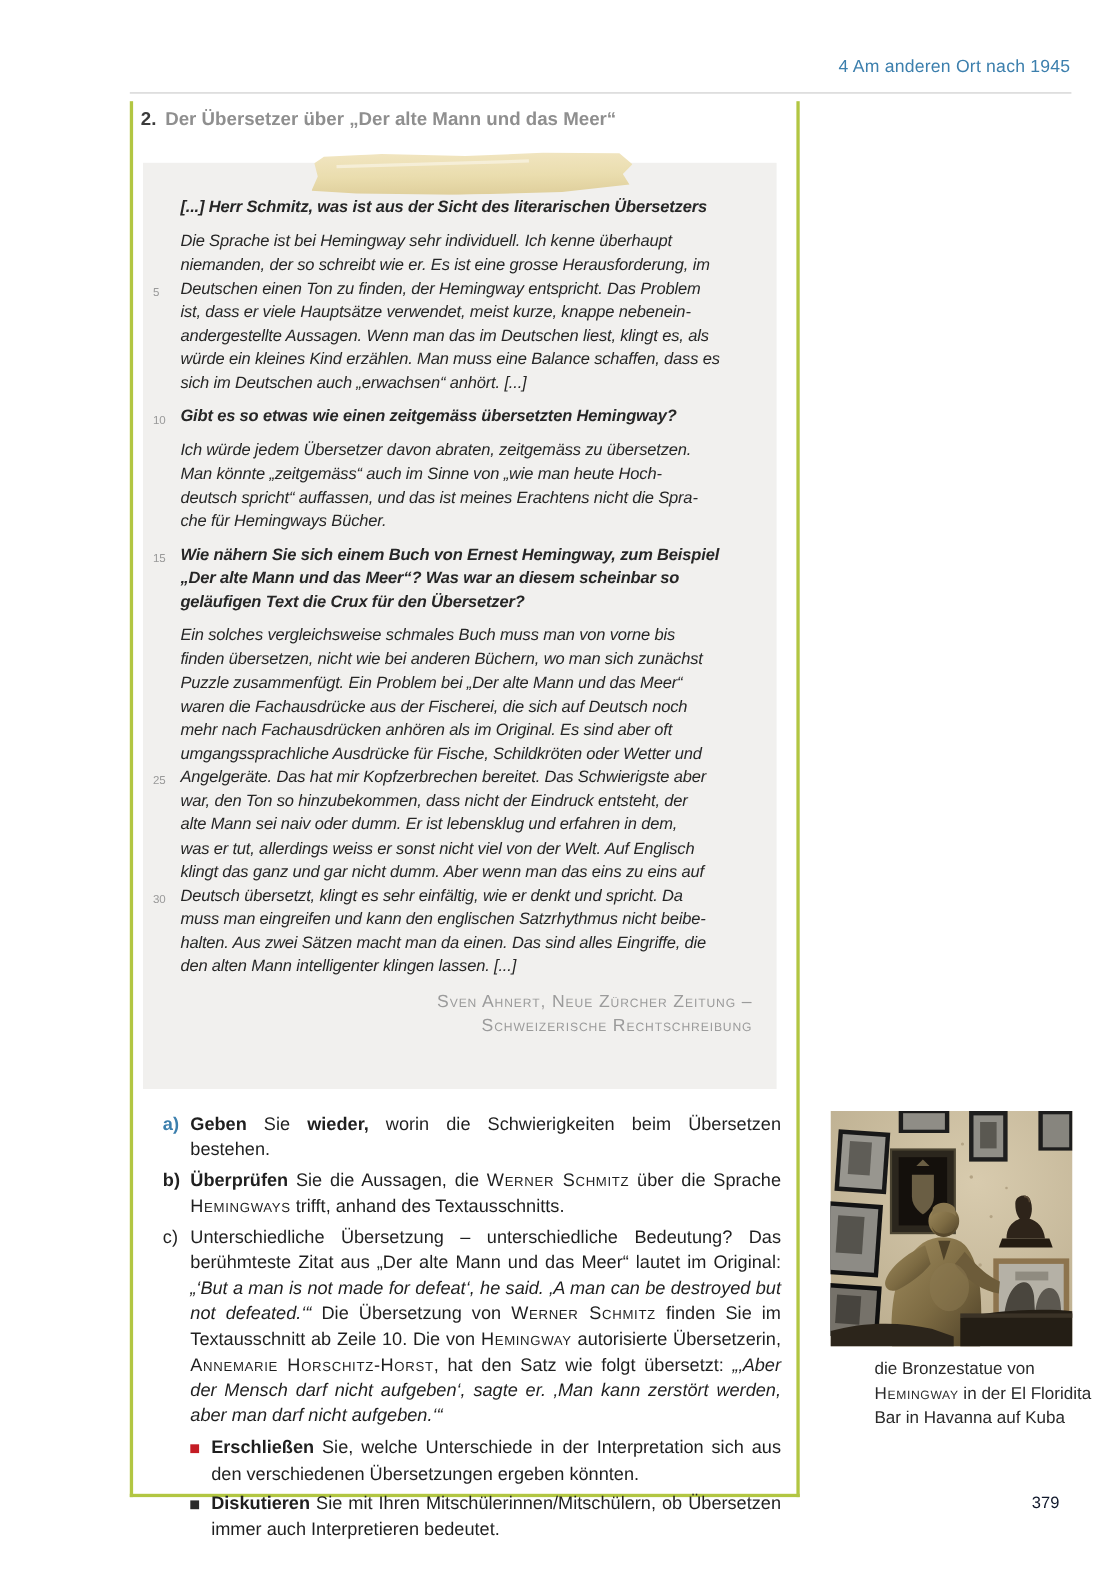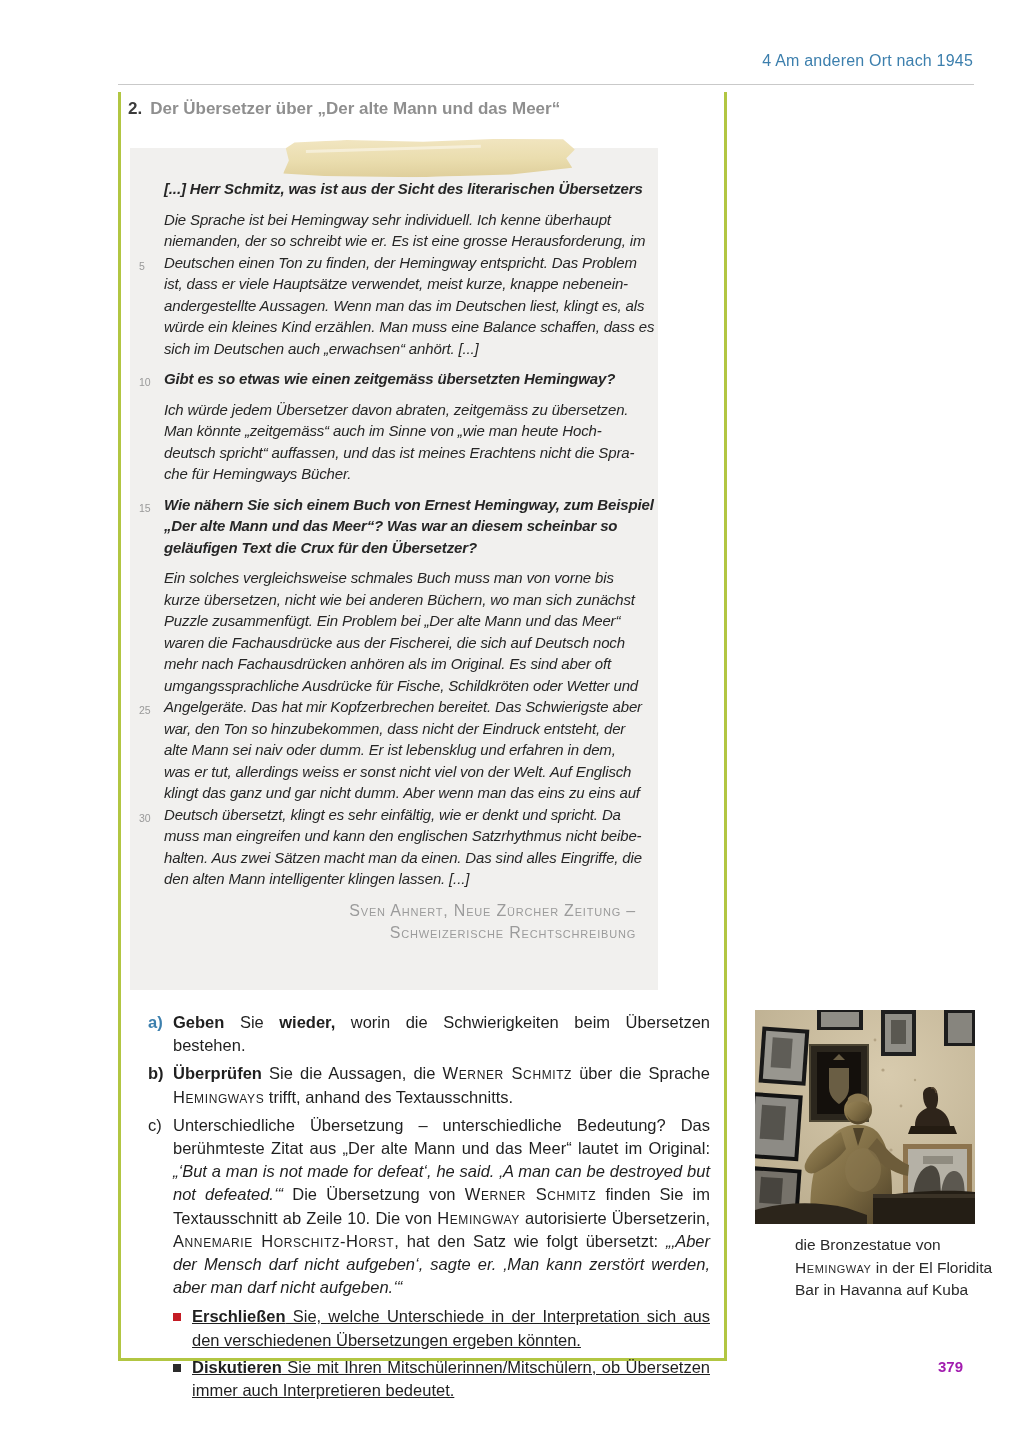--- a/index.html
+++ b/index.html
@@ -17,21 +17,21 @@
   }
   
   .chapter-header{
     position:absolute;top:52px;right:45px;
     color:var(--header-blue);font-size:16px;letter-spacing:.2px;
   }
   .header-rule{
     position:absolute;top:84px;left:118px;width:856px;height:1px;background:#c9c9c9;
   }
   .page-number{
-    position:absolute;top:1358px;left:938px;color:#a21caf;font-size:15px;font-weight:bold;
+    position:absolute;top:1358px;left:938px;color:#0f172a;font-size:15px;font-weight:normal;
   }
   
   .content-frame{
     position:absolute;left:118px;top:92px;width:603px;height:1266px;
     border-left:3px solid var(--accent-green);
     border-right:3px solid var(--accent-green);
     border-bottom:3px solid var(--accent-green);
   }
   
   .section-title{position:absolute;left:128px;top:99px;font-size:17px;font-weight:bold;}
@@ -41,21 +41,21 @@
   .tape{
     position:absolute;left:283px;top:139px;width:292px;height:38px;z-index:3;
     background:linear-gradient(180deg,#f1e5c0 0%,#eaddae 55%,#dfcf9c 100%);
     transform:rotate(-.7deg);
     clip-path:polygon(1% 20%,4% 5%,22% 0%,48% 7%,72% 2%,96% 5%,100% 32%,97% 55%,99% 80%,78% 96%,46% 100%,14% 94%,0% 86%,2% 52%);
     box-shadow:0 2px 3px rgba(120,105,60,.25);
   }
   .tape::after{content:"";position:absolute;left:8%;top:20%;width:60%;height:3px;background:rgba(255,255,255,.45);transform:rotate(-1deg);}
   
   .interview-panel{
-    position:absolute;left:130px;top:148px;width:528px;height:842px;
+    position:absolute;left:130px;top:148px;width:576px;height:842px;
     background:#f1f0ee;box-sizing:border-box;
     padding:30px 18px 0 34px;overflow:hidden;z-index:2;
   }
   .block{margin-bottom:9px;}
   .tline{
     position:relative;font-style:italic;font-size:15px;line-height:21.5px;
     letter-spacing:-.15px;color:#262626;white-space:nowrap;
   }
   .tline.q{font-weight:bold;}
   .lnum{
@@ -69,21 +69,21 @@
   
   .tasks{position:absolute;left:148px;top:1011px;width:562px;font-size:16.5px;line-height:23.2px;}
   .task-item{display:flex;margin-bottom:5px;}
   .task-label{flex:none;width:25px;font-weight:bold;}
   .task-label.blue{color:var(--header-blue);}
   .task-label.plain{font-weight:normal;}
   .task-body{flex:1;text-align:justify;}
   .b{font-weight:bold;}
   .i{font-style:italic;}
   .sc{font-variant:small-caps;letter-spacing:.6px;}
-  .bullets{margin-top:6px;text-decoration:underline;}
+  .bullets{margin-top:6px;}
   .bullet-item{display:flex;margin-left:25px;margin-bottom:4px;}
   .bullet-square{flex:none;width:8px;height:8px;margin:8px 11px 0 0;}
   .bullet-body{flex:1;text-align:justify;}
   
   .margin-photo{position:absolute;left:755px;top:1010px;width:220px;height:214px;}
   .margin-photo svg{display:block;}
   .photo-caption{
     position:absolute;left:755px;top:1234px;width:218px;
     font-size:15.5px;line-height:22.5px;color:#2a2a2a;margin-left:40px;
   }
@@ -127,21 +127,21 @@
           <div class="tline">deutsch spricht“ auffassen, und das ist meines Erachtens nicht die Spra-</div>
           <div class="tline">che für Hemingways Bücher.</div>
         </div>
         <div class="block">
           <div class="tline q"><span class="lnum">15</span>Wie nähern Sie sich einem Buch von Ernest Hemingway, zum Beispiel</div>
           <div class="tline q">„Der alte Mann und das Meer“? Was war an diesem scheinbar so</div>
           <div class="tline q">geläufigen Text die Crux für den Übersetzer?</div>
         </div>
         <div class="block">
           <div class="tline">Ein solches vergleichsweise schmales Buch muss man von vorne bis</div>
-          <div class="tline">kurze übersetzen, nicht wie bei anderen Büchern, wo man sich zunächst</div>
+          <div class="tline">finden übersetzen, nicht wie bei anderen Büchern, wo man sich zunächst</div>
           <div class="tline">Puzzle zusammenfügt. Ein Problem bei „Der alte Mann und das Meer“</div>
           <div class="tline">waren die Fachausdrücke aus der Fischerei, die sich auf Deutsch noch</div>
           <div class="tline">mehr nach Fachausdrücken anhören als im Original. Es sind aber oft</div>
           <div class="tline">umgangssprachliche Ausdrücke für Fische, Schildkröten oder Wetter und</div>
           <div class="tline"><span class="lnum">25</span>Angelgeräte. Das hat mir Kopfzerbrechen bereitet. Das Schwierigste aber</div>
           <div class="tline">war, den Ton so hinzubekommen, dass nicht der Eindruck entsteht, der</div>
           <div class="tline">alte Mann sei naiv oder dumm. Er ist lebensklug und erfahren in dem,</div>
           <div class="tline">was er tut, allerdings weiss er sonst nicht viel von der Welt. Auf Englisch</div>
           <div class="tline">klingt das ganz und gar nicht dumm. Aber wenn man das eins zu eins auf</div>
           <div class="tline"><span class="lnum">30</span>Deutsch übersetzt, klingt es sehr einfältig, wie er denkt und spricht. Da</div>

